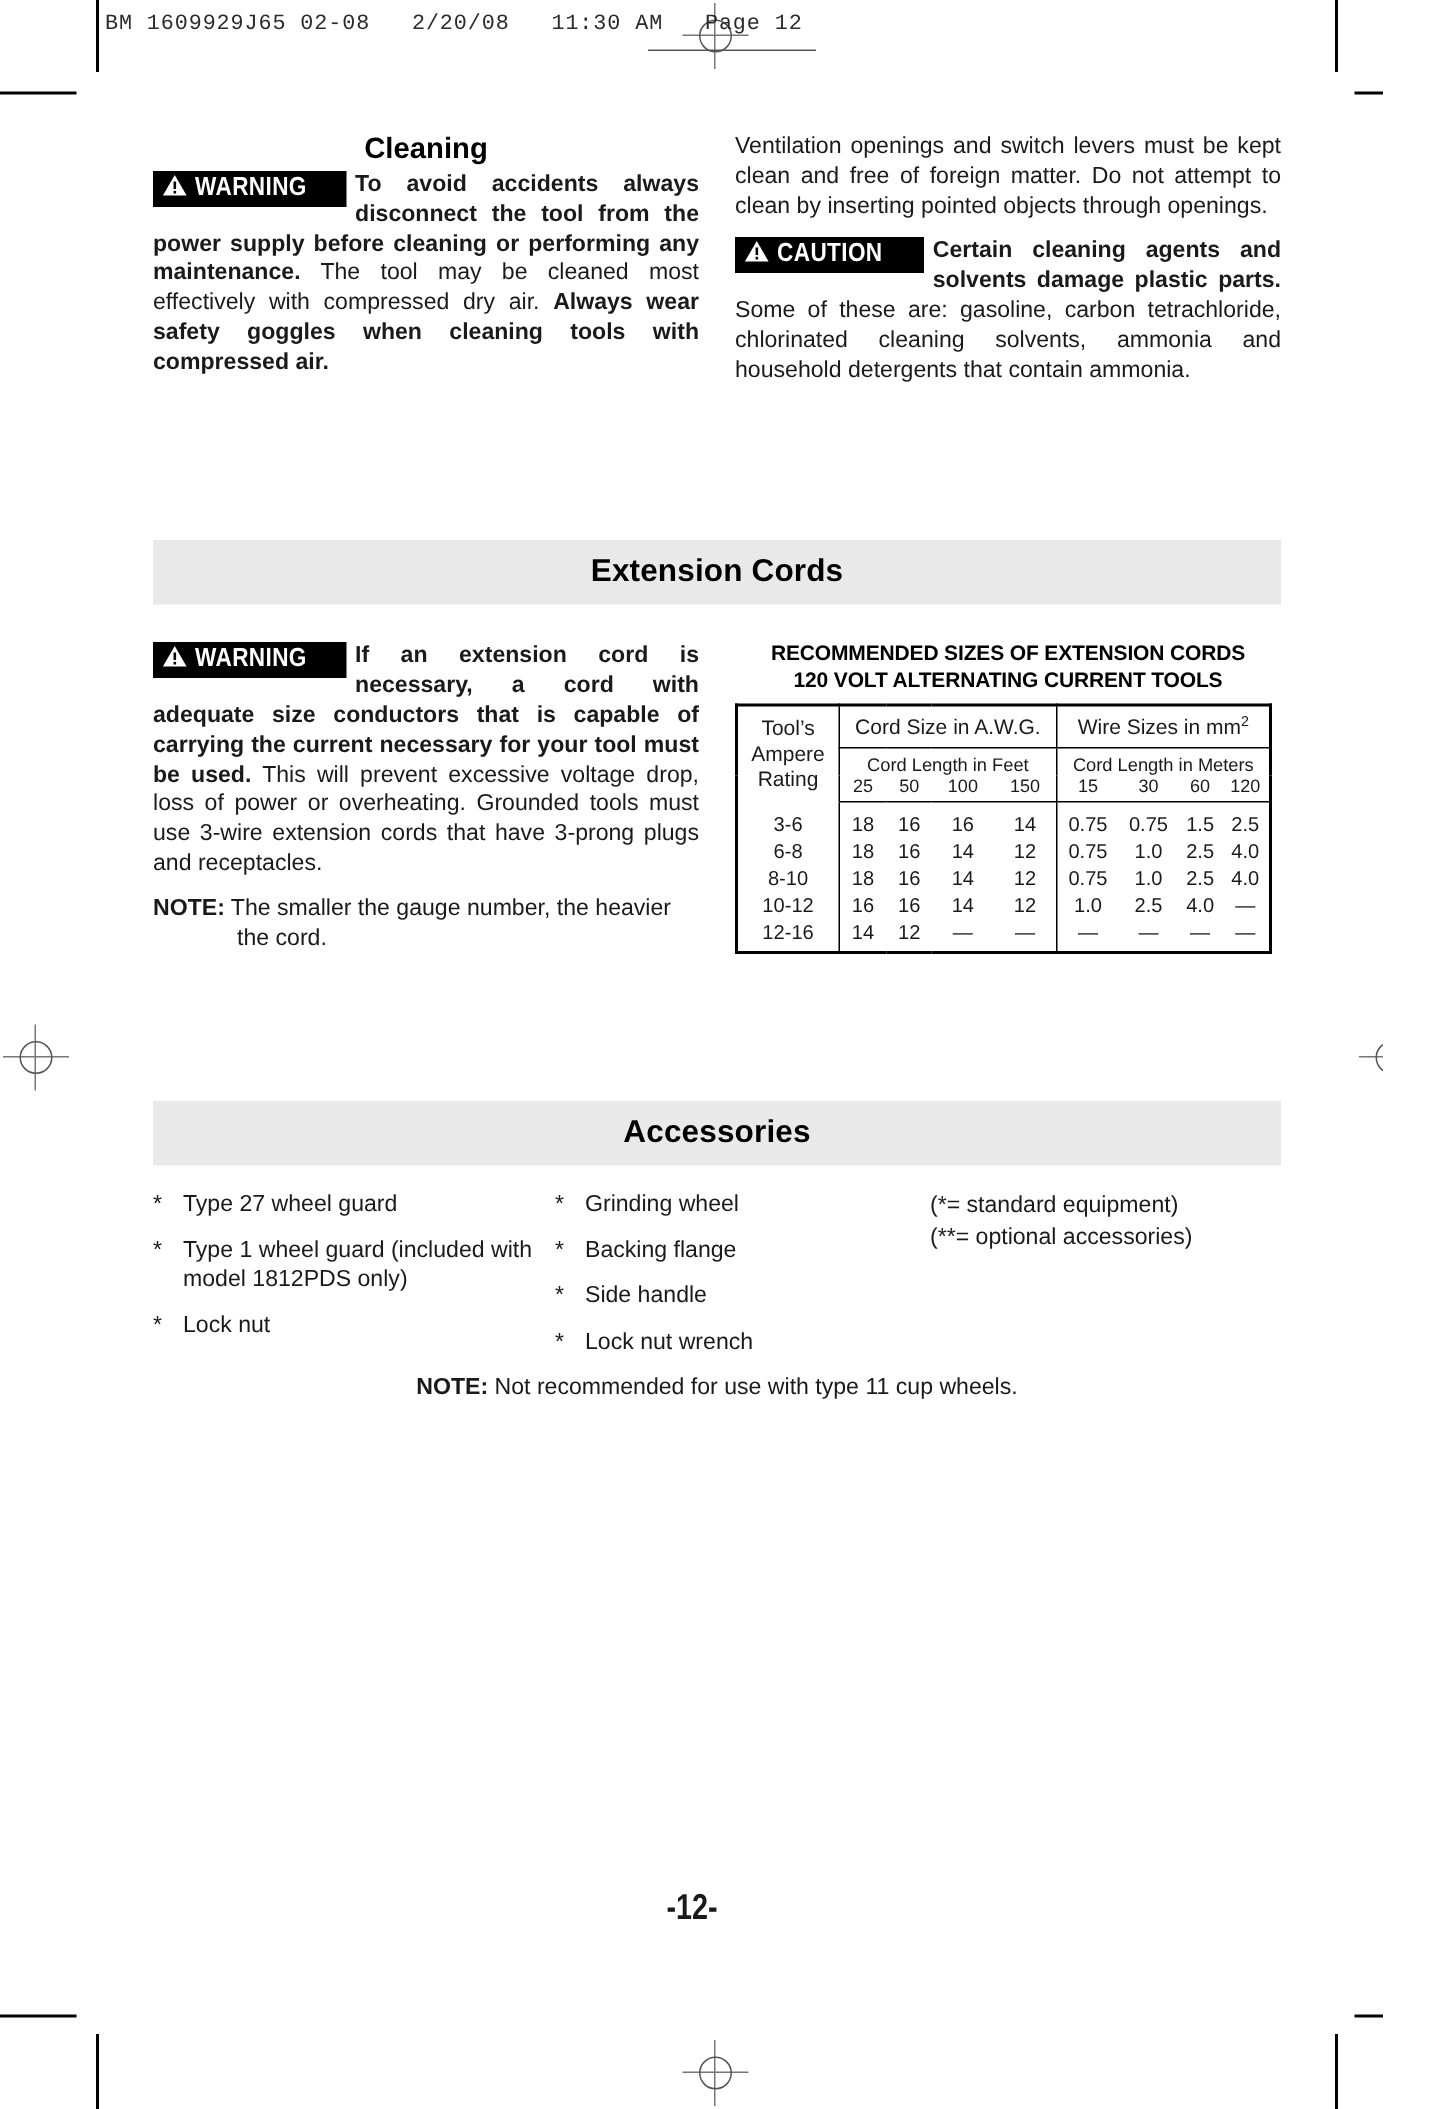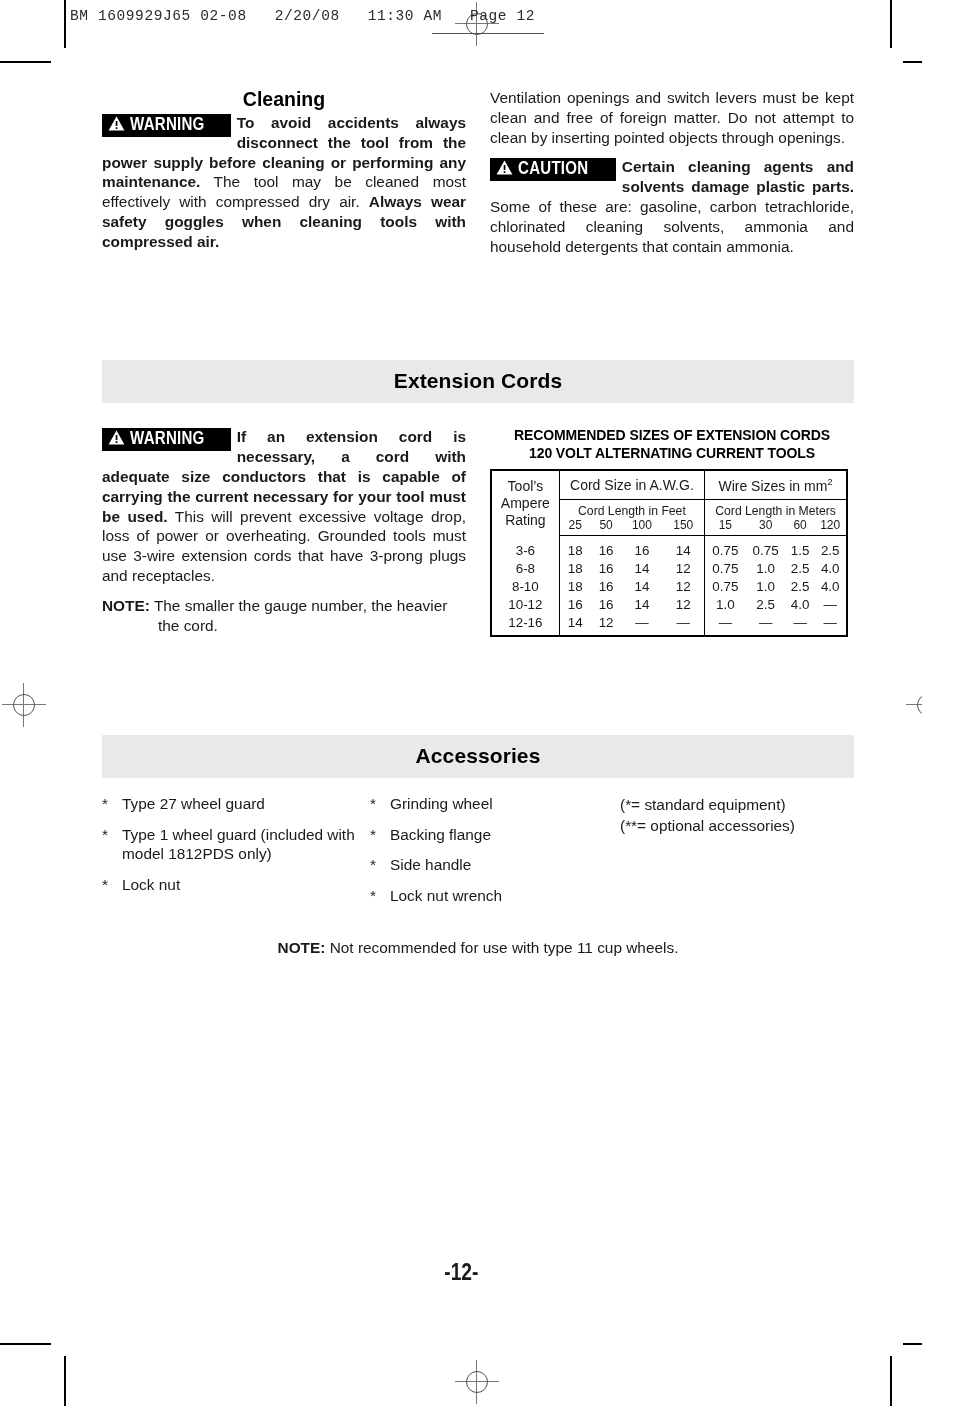--- a/index.html
+++ b/index.html
@@ -203,21 +203,20 @@
   .acc-star {
     width: 20px;
     flex: 0 0 20px;
   }
   .legend-line {
     font-size: 15.4px;
     line-height: 1.32;
     color: #1a1a1a;
   }
   .finalnote {
-    margin-top: 22px;
     text-align: center;
     font-size: 15.4px;
     color: #1a1a1a;
   }
 
   #pagenum {
     position: absolute;
     left: 0; right: 0;
     top: 1258px;
     text-align: center;

